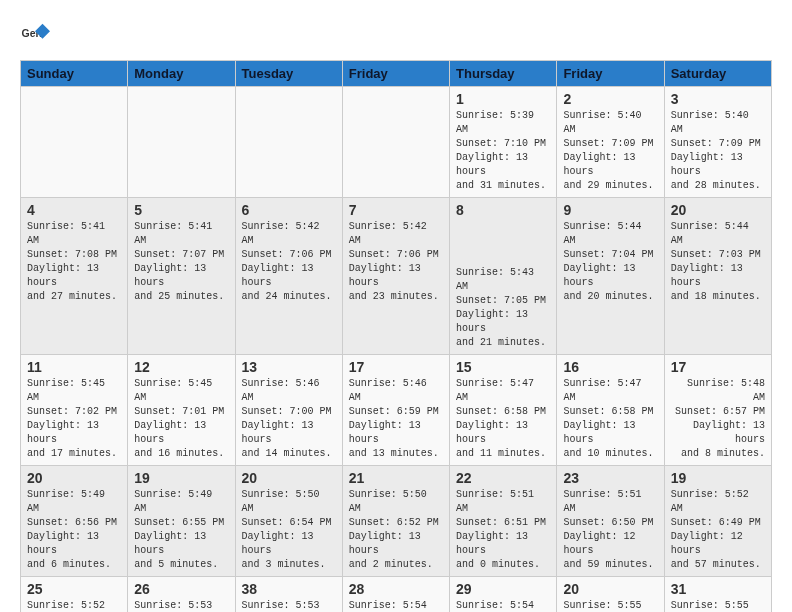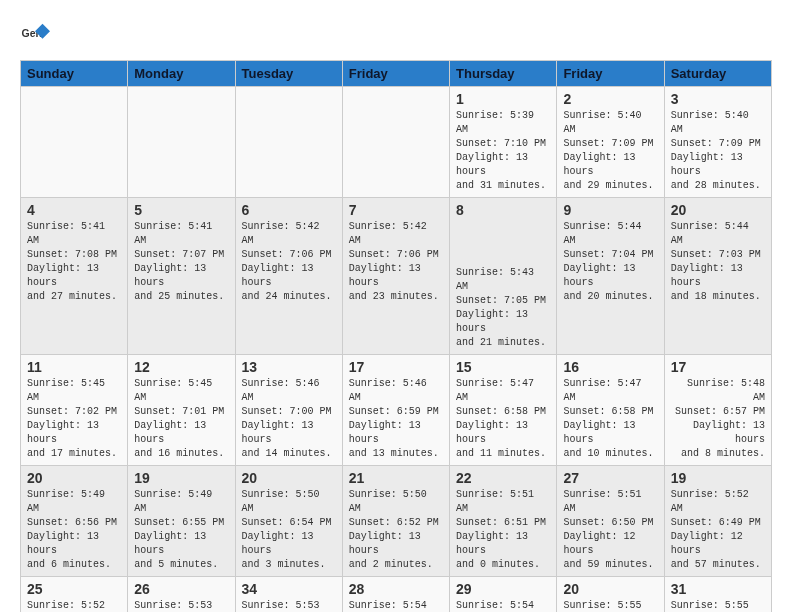--- a/index.html
+++ b/index.html
@@ -279,21 +279,21 @@
 and 2 minutes.</div>
         </td>
         <td>
           <span class="day-number">22</span>
           <div class="day-info" style="white-space: pre-line;">Sunrise: 5:51 AM
 Sunset: 6:51 PM
 Daylight: 13 hours
 and 0 minutes.</div>
         </td>
         <td>
-          <span class="day-number">27</span>
+          <span class="day-number">23</span>
           <div class="day-info" style="white-space: pre-line;">Sunrise: 5:51 AM
 Sunset: 6:50 PM
 Daylight: 12 hours
 and 59 minutes.</div>
         </td>
         <td>
           <span class="day-number">19</span>
           <div class="day-info" style="white-space: pre-line;">Sunrise: 5:52 AM
 Sunset: 6:49 PM
 Daylight: 12 hours
@@ -309,21 +309,21 @@
 and 55 minutes.</div>
         </td>
         <td>
           <span class="day-number">26</span>
           <div class="day-info" style="white-space: pre-line;">Sunrise: 5:53 AM
 Sunset: 6:47 PM
 Daylight: 12 hours
 and 54 minutes.</div>
         </td>
         <td>
-          <span class="day-number">34</span>
+          <span class="day-number">38</span>
           <div class="day-info" style="white-space: pre-line;">Sunrise: 5:53 AM
 Sunset: 6:46 PM
 Daylight: 12 hours
 and 52 minutes.</div>
         </td>
         <td>
           <span class="day-number">28</span>
           <div class="day-info" style="white-space: pre-line;">Sunrise: 5:54 AM
 Sunset: 6:45 PM
 Daylight: 12 hours

